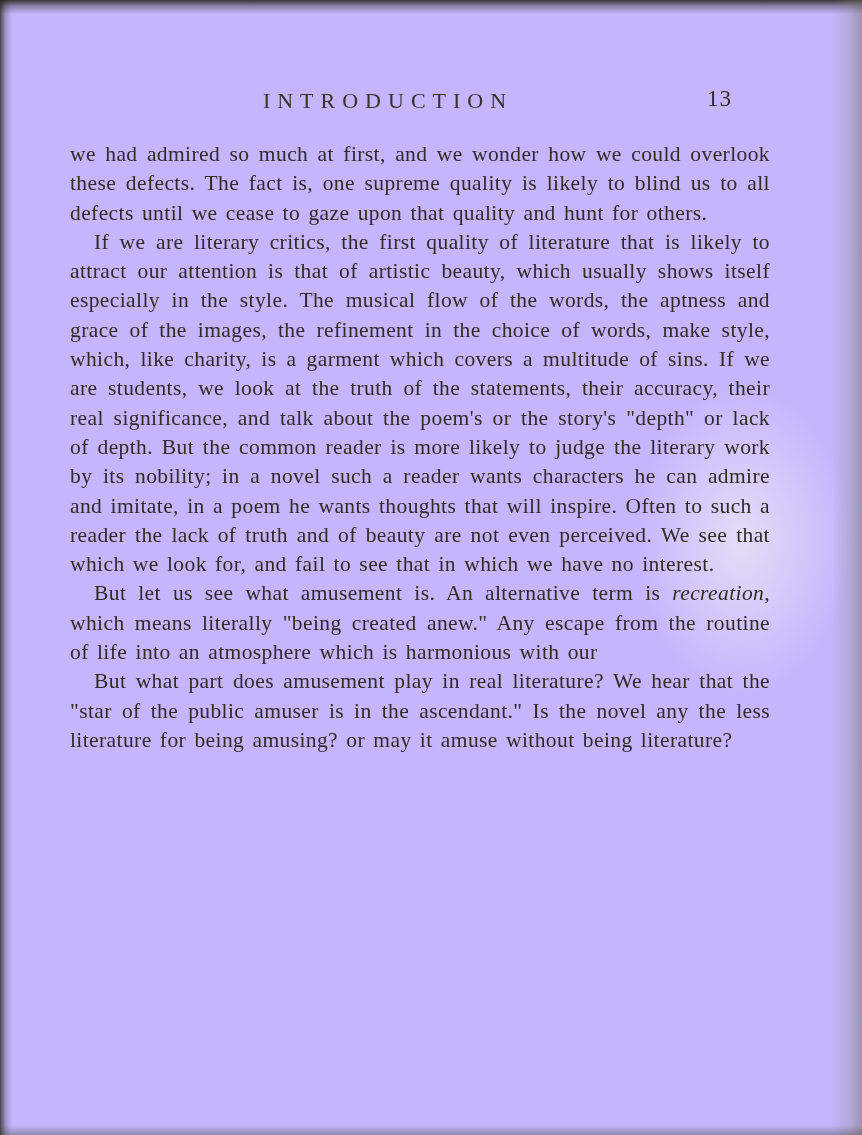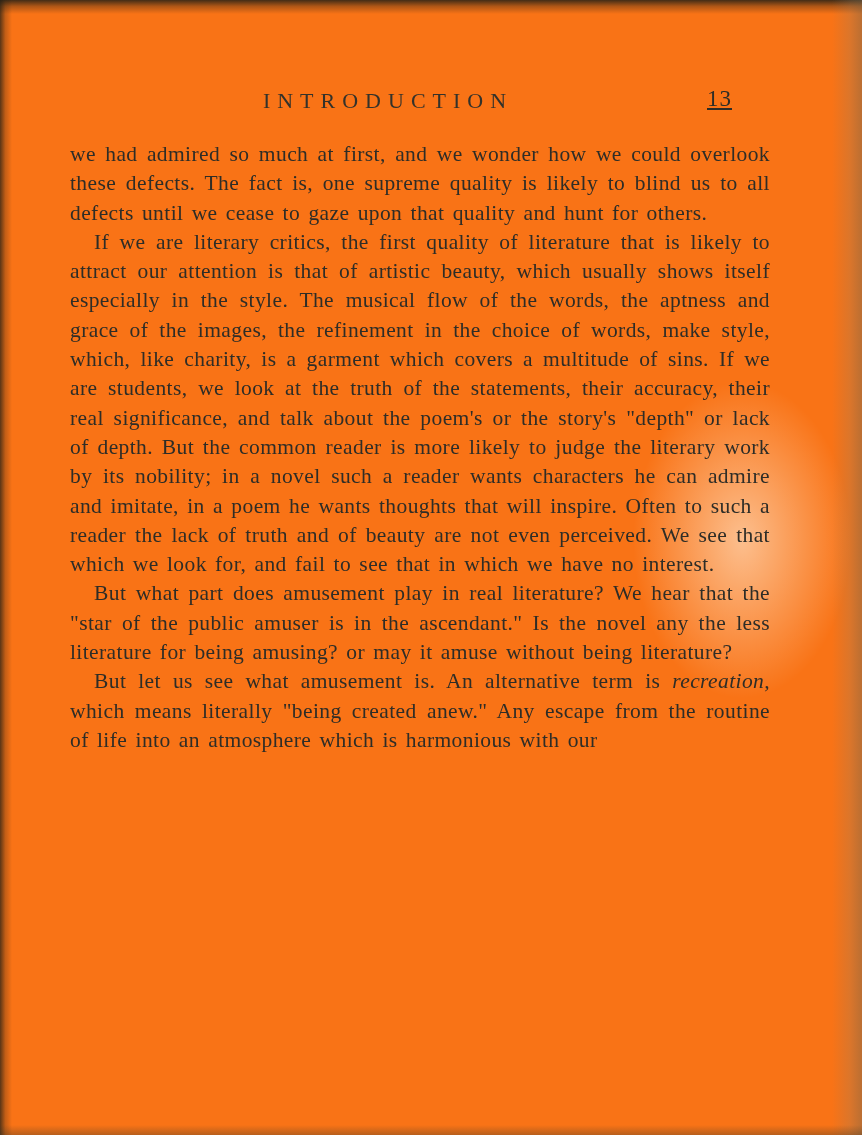--- a/index.html
+++ b/index.html
@@ -5,21 +5,21 @@
   html, body {
     margin: 0;
     padding: 0;
     background: #6e6c60;
   }
   .page {
     position: relative;
     width: 862px;
     height: 1135px;
     margin: 0 auto;
-    background: #f97316;
+    background: #c4b5fd;
     overflow: hidden;
     font-family: "Liberation Serif", "DejaVu Serif", serif;
     color: #2e2d27;
   }
   
   .edge-top {
     position: absolute; top: 0; left: 0; right: 0; height: 14px;
     background: linear-gradient(180deg, rgba(35,32,22,0.85) 0%, rgba(35,32,22,0.35) 45%, rgba(35,32,22,0) 100%);
     pointer-events: none;
   }
@@ -58,21 +58,20 @@
     letter-spacing: 7px;
     color: #33322b;
   }
   .page-number {
     position: absolute;
     right: 6px;
     top: -2px;
     font-size: 23px;
     letter-spacing: 1px;
     color: #2e2d27;
-    text-decoration: underline;
   }
   .text-block {
     position: absolute;
     top: 140px;
     left: 38px;
     width: 700px;
     margin-left: 32px;
   }
   .para {
     margin: 0;
@@ -101,16 +100,16 @@
   <div class="edge-bottom"></div>
 
   <div class="page-header">
     <div class="page-title">INTRODUCTION</div>
     <div class="page-number">13</div>
   </div>
 
   <div class="text-block">
     <p class="para no-indent">we had admired so much at first, and we wonder how we could overlook these defects.  The fact is, one supreme quality is likely to blind us to all defects until we cease to gaze upon that quality and hunt for others.</p>
     <p class="para">If we are literary critics, the first quality of literature that is likely to attract our attention is that of artistic beauty, which usually shows itself especially in the style.  The musical flow of the words, the aptness and grace of the images, the refinement in the choice of words, make style, which, like charity, is a garment which covers a multitude of sins.  If we are students, we look at the truth of the statements, their accuracy, their real significance, and talk about the poem's or the story's "depth" or lack of depth.  But the common reader is more likely to judge the literary work by its nobility; in a novel such a reader wants characters he can admire and imitate, in a poem he wants thoughts that will inspire.  Often to such a reader the lack of truth and of beauty are not even perceived.  We see that which we look for, and fail to see that in which we have no interest.</p>
+    <p class="para"><span>But let us see what amusement is.  An alternative term is </span><span class="italic">recreation,</span><span> which means literally "being created anew."  Any escape from the routine of life into an atmosphere which is harmonious with our</span></p>
     <p class="para">But what part does amusement play in real literature?  We hear that the "star of the public amuser is in the ascendant."  Is the novel any the less literature for being amusing? or may it amuse without being literature?</p>
-    <p class="para"><span>But let us see what amusement is.  An alternative term is </span><span class="italic">recreation,</span><span> which means literally "being created anew."  Any escape from the routine of life into an atmosphere which is harmonious with our</span></p>
   </div>
 </div>
 
 </body></html>

